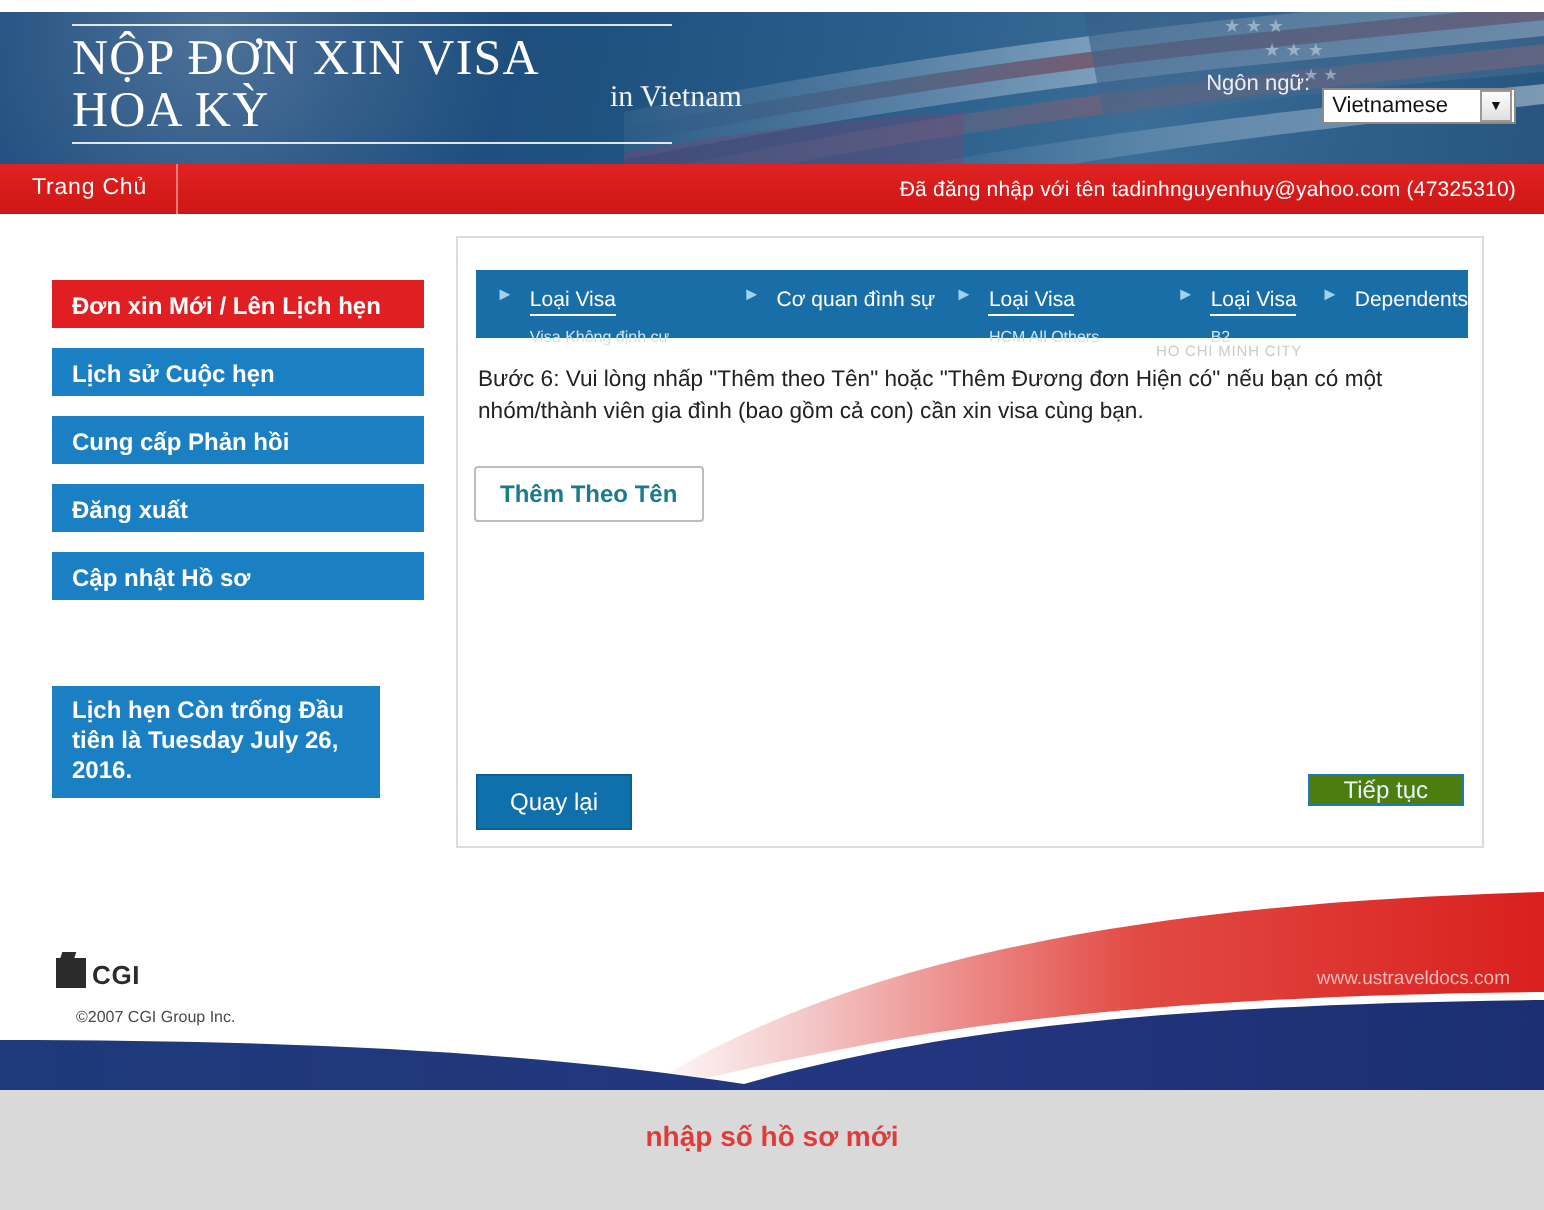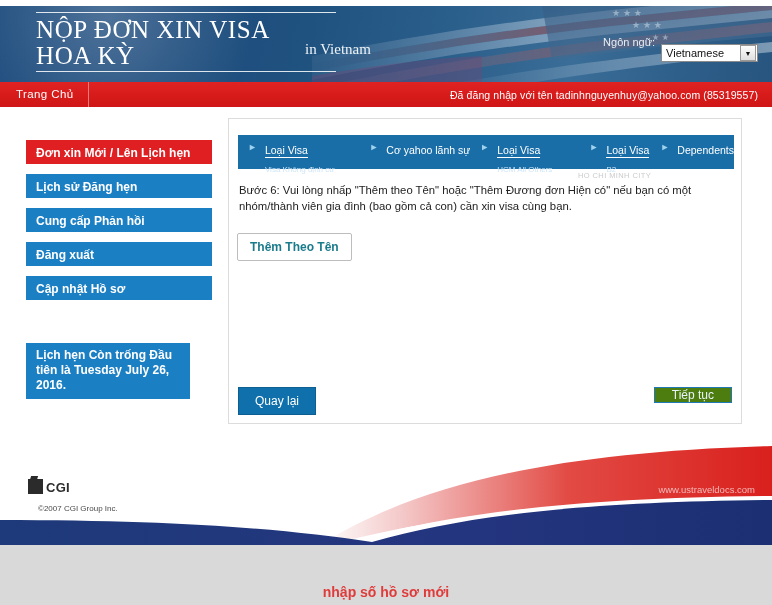--- a/index.html
+++ b/index.html
@@ -283,21 +283,20 @@
   }
   
   .caption {
     position: absolute;
     left: 0; top: 560px;
     width: 772px;
     text-align: center;
     color: #e03b3b;
     font-size: 14px;
     font-weight: bold;
-    margin-top: 24px;
   }
 </style>
 </head>
 <body>
 
 <div id="page">
 
   <div class="page-frame"></div>
 
   <div class="header">
@@ -342,46 +341,46 @@
       <span class="lang-label">Ngôn ngữ:</span>
       <span class="lang-select">
         <span class="lang-value">Vietnamese</span>
         <span class="lang-arrow">▼</span>
       </span>
     </div>
   </div>
 
   <div class="navbar">
     <span class="nav-home">Trang Chủ</span>
-    <span class="nav-login">Đã đăng nhập với tên  tadinhnguyenhuy@yahoo.com (85319557)</span>
+    <span class="nav-login">Đã đăng nhập với tên  tadinhnguyenhuy@yahoo.com (47325310)</span>
   </div>
 
   <div class="sidebar">
     <button class="side-btn active">Đơn xin Mới / Lên Lịch hẹn</button>
-    <button class="side-btn">Lịch sử Đăng hẹn</button>
+    <button class="side-btn">Lịch sử Cuộc hẹn</button>
     <button class="side-btn">Cung cấp Phản hồi</button>
     <button class="side-btn">Đăng xuất</button>
     <button class="side-btn">Cập nhật Hồ sơ</button>
   </div>
   <div class="side-notice">Lịch hẹn Còn trống Đầu tiên là Tuesday July 26, 2016.</div>
 
   <div class="content">
 
     <div class="crumbs">
       <span class="crumb">
         <span class="crumb-arrow">►</span>
         <span class="crumb-body">
           <span class="crumb-main">Loại Visa</span>
           <span class="crumb-sub">Visa Không định cư</span>
         </span>
       </span>
       <span class="crumb">
         <span class="crumb-arrow">►</span>
         <span class="crumb-body">
-          <span class="crumb-main plain">Cơ yahoo lãnh sự</span>
+          <span class="crumb-main plain">Cơ quan đình sự</span>
         </span>
       </span>
       <span class="crumb">
         <span class="crumb-arrow">►</span>
         <span class="crumb-body">
           <span class="crumb-main">Loại Visa</span>
           <span class="crumb-sub">HCM All Others</span>
         </span>
       </span>
       <span class="crumb">

